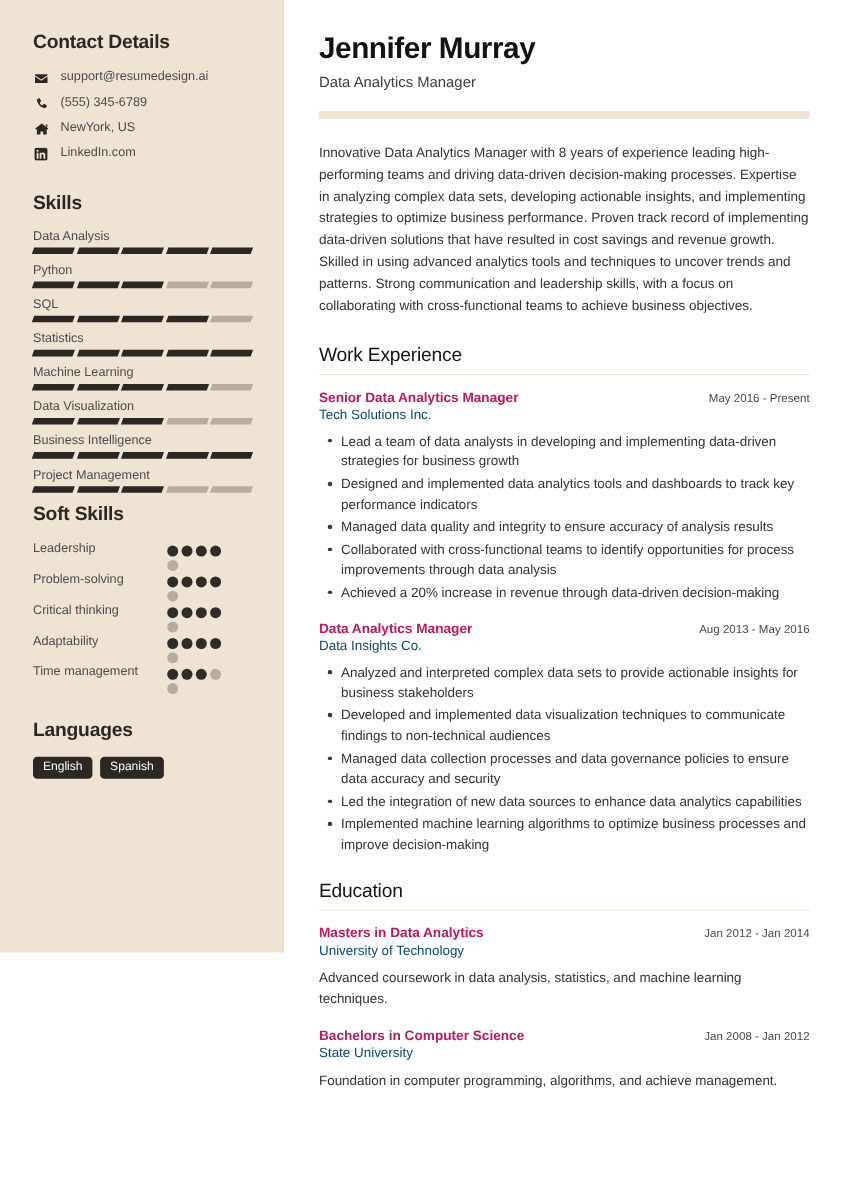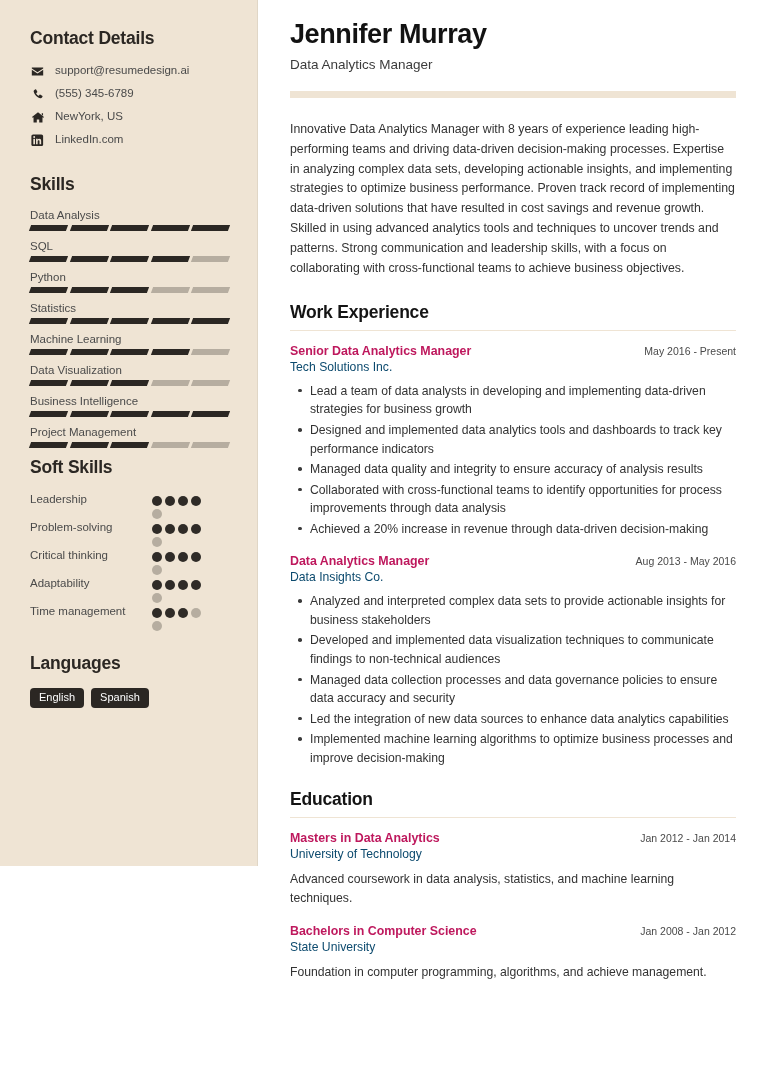--- a/index.html
+++ b/index.html
@@ -142,21 +142,21 @@
     color: #ffffff;
     font-size: 11px;
     padding: 4px 9px 5px;
     border-radius: 4px;
     line-height: 1;
   }
 
   
   .main {
     flex: 1 1 auto;
-    padding: 20px 32px 20px 32px;
+    padding: 30px 32px 20px 32px;
     min-width: 0;
   }
 
   .full-name {
     font-size: 27px;
     font-weight: bold;
     color: #121212;
     letter-spacing: -0.4px;
     line-height: 1.1;
   }
@@ -175,21 +175,21 @@
 
   .summary {
     font-size: 12.3px;
     line-height: 1.62;
     color: #333333;
     margin-bottom: 23px;
   }
 
   .section-title {
     font-size: 17.5px;
-    font-weight: bold;
+    font-weight: normal;
     color: #141414;
     letter-spacing: -0.2px;
     margin-bottom: 7px;
   }
 
   .section-rule {
     height: 1px;
     background: #EFE4D4;
     margin-bottom: 13px;
   }
@@ -317,36 +317,36 @@
           <div class="skill-name">Data Analysis</div>
           <div class="bar-track">
             <span class="bar-seg on"></span>
             <span class="bar-seg on"></span>
             <span class="bar-seg on"></span>
             <span class="bar-seg on"></span>
             <span class="bar-seg on"></span>
           </div>
         </div>
         <div class="skill-item">
+          <div class="skill-name">Python</div>
+          <div class="bar-track">
+            <span class="bar-seg on"></span>
+            <span class="bar-seg on"></span>
+            <span class="bar-seg on"></span>
+            <span class="bar-seg"></span>
+            <span class="bar-seg"></span>
+          </div>
+        </div>
+        <div class="skill-item">
           <div class="skill-name">SQL</div>
           <div class="bar-track">
             <span class="bar-seg on"></span>
             <span class="bar-seg on"></span>
             <span class="bar-seg on"></span>
             <span class="bar-seg on"></span>
-            <span class="bar-seg"></span>
-          </div>
-        </div>
-        <div class="skill-item">
-          <div class="skill-name">Python</div>
-          <div class="bar-track">
-            <span class="bar-seg on"></span>
-            <span class="bar-seg on"></span>
-            <span class="bar-seg on"></span>
-            <span class="bar-seg"></span>
             <span class="bar-seg"></span>
           </div>
         </div>
         <div class="skill-item">
           <div class="skill-name">Statistics</div>
           <div class="bar-track">
             <span class="bar-seg on"></span>
             <span class="bar-seg on"></span>
             <span class="bar-seg on"></span>
             <span class="bar-seg on"></span>

